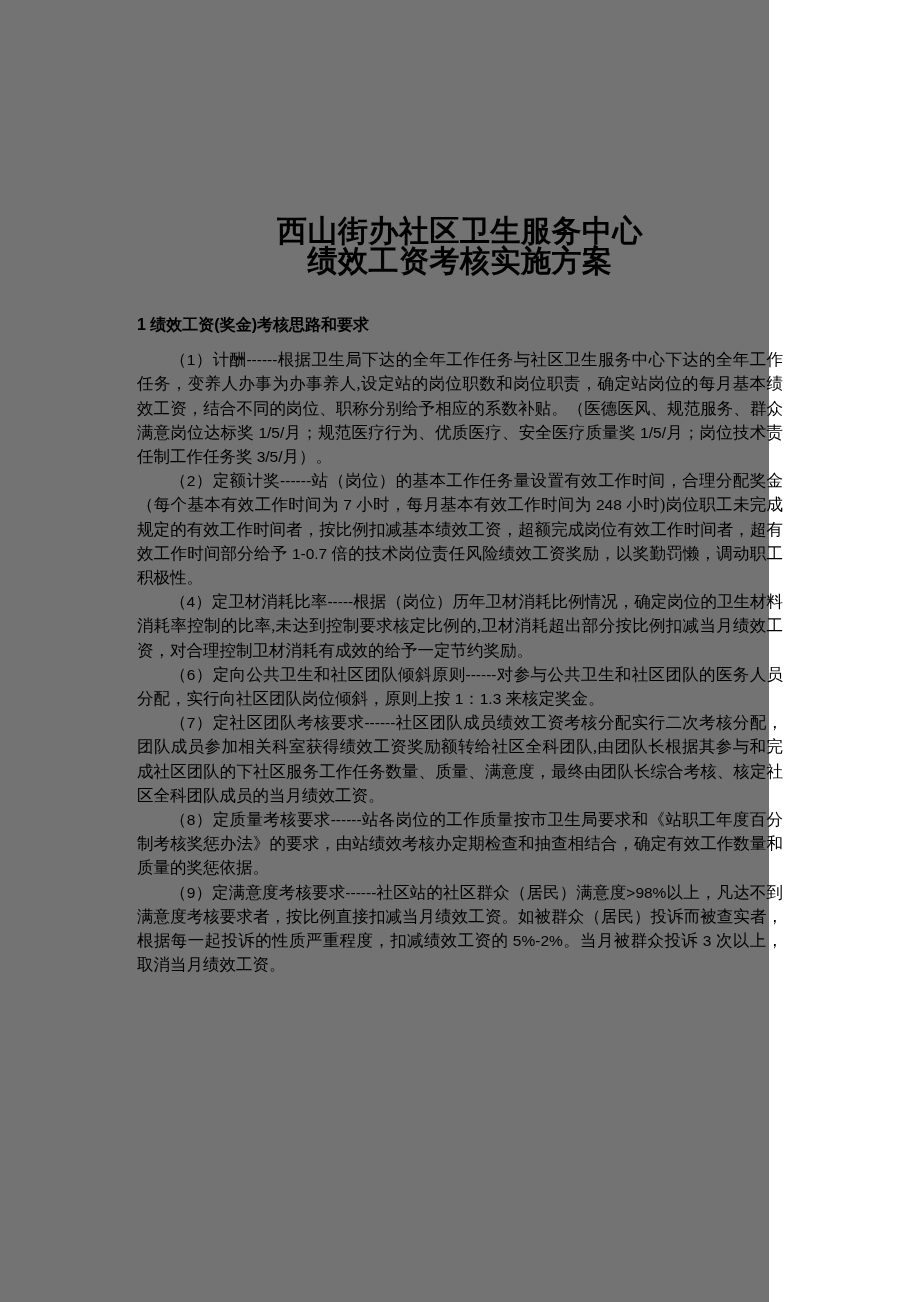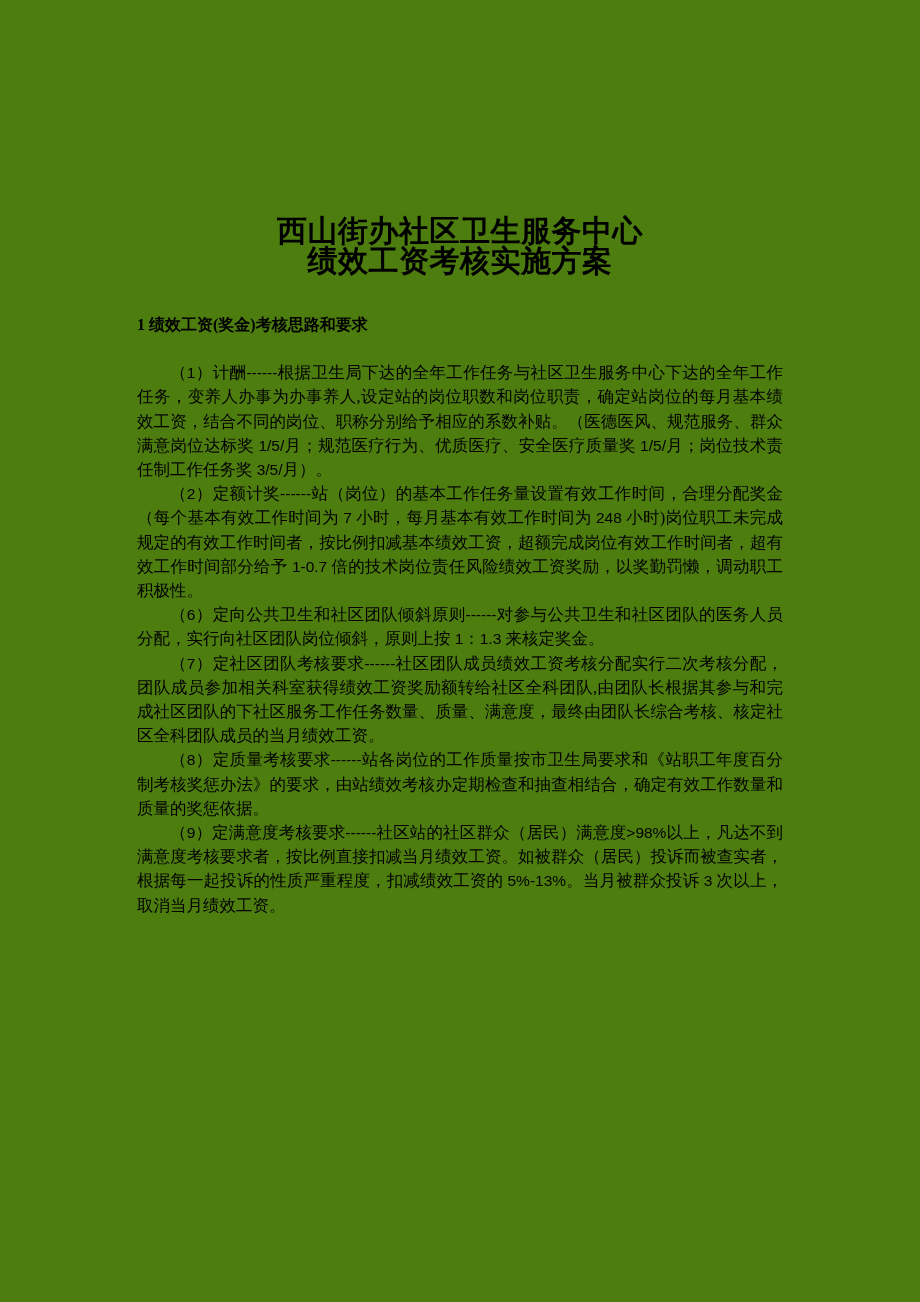--- a/index.html
+++ b/index.html
@@ -14,25 +14,25 @@
     overflow: hidden;
     font-family: "Liberation Serif", serif;
     color: #000000;
     -webkit-font-smoothing: antialiased;
   }
 
   .page {
     position: absolute;
     left: 0;
     top: 0;
-    width: 920px;
+    width: 769px;
     height: 1302px;
     box-sizing: border-box;
     padding: 8px;
-    background: #4d7c0f;
+    background: #737373;
   }
 
   .content {
     position: absolute;
     left: 137px;
     top: 0;
     width: 646px;
   }
 
   
@@ -44,32 +44,32 @@
     text-align: center;
     letter-spacing: 0.5px;
     color: #000;
     white-space: nowrap;
   }
   .title-line-1 { margin-top: 216px; }
   .title-line-2 { }
 
   
   .section-heading {
-    font-family: Liberation Serif, serif;
+    font-family: Liberation Sans, sans-serif;
     font-weight: bold;
     font-size: 16px;
     line-height: 1.2;
     text-align: left;
     margin-top: 39px;
     color: #000;
   }
 
   
   .body-block {
-    margin-top: 27px;
+    margin-top: 14px;
   }
   p.para {
     margin: 0;
     font-family: "Liberation Serif", serif;
     font-size: 16.5px;
     line-height: 24.2px;
     text-align: justify;
     text-justify: inter-ideograph;
     text-indent: 2em;
     color: #000;
@@ -91,20 +91,21 @@
 
     <div class="doc-title title-line-1">西山街办社区卫生服务中心</div>
 
     <div class="doc-title title-line-2">绩效工资考核实施方案</div>
 
     <div class="section-heading">1 绩效工资(奖金)考核思路和要求</div>
 
     <div class="body-block">
       <p class="para">（<span class="lat">1</span>）计酬<span class="lat">------</span>根据卫生局下达的全年工作任务与社区卫生服务中心下达的全年工作任务，变养人办事为办事养人,设定站的岗位职数和岗位职责，确定站岗位的每月基本绩效工资，结合不同的岗位、职称分别给予相应的系数补贴。（医德医风、规范服务、群众满意岗位达标奖 <span class="lat">1/5/</span>月；规范医疗行为、优质医疗、安全医疗质量奖 <span class="lat">1/5/</span>月；岗位技术责任制工作任务奖 <span class="lat">3/5/</span>月）。</p>
       <p class="para">（<span class="lat">2</span>）定额计奖<span class="lat">------</span>站（岗位）的基本工作任务量设置有效工作时间，合理分配奖金（每个基本有效工作时间为 <span class="lat">7</span> 小时，每月基本有效工作时间为 <span class="lat">248</span> 小时)岗位职工未完成规定的有效工作时间者，按比例扣减基本绩效工资，超额完成岗位有效工作时间者，超有效工作时间部分给予 <span class="lat">1-0.7</span> 倍的技术岗位责任风险绩效工资奖励，以奖勤罚懒，调动职工积极性。</p>
+      <p class="para">（<span class="lat">4</span>）定卫材消耗比率<span class="lat">-----</span>根据（岗位）历年卫材消耗比例情况，确定岗位的卫生材料消耗率控制的比率,未达到控制要求核定比例的,卫材消耗超出部分按比例扣减当月绩效工资，对合理控制卫材消耗有成效的给予一定节约奖励。</p>
       <p class="para">（<span class="lat">6</span>）定向公共卫生和社区团队倾斜原则<span class="lat">------</span>对参与公共卫生和社区团队的医务人员分配，实行向社区团队岗位倾斜，原则上按 <span class="lat">1</span>：<span class="lat">1.3</span> 来核定奖金。</p>
       <p class="para">（<span class="lat">7</span>）定社区团队考核要求<span class="lat">------</span>社区团队成员绩效工资考核分配实行二次考核分配，团队成员参加相关科室获得绩效工资奖励额转给社区全科团队,由团队长根据其参与和完成社区团队的下社区服务工作任务数量、质量、满意度，最终由团队长综合考核、核定社区全科团队成员的当月绩效工资。</p>
       <p class="para">（<span class="lat">8</span>）定质量考核要求<span class="lat">------</span>站各岗位的工作质量按市卫生局要求和《站职工年度百分制考核奖惩办法》的要求，由站绩效考核办定期检查和抽查相结合，确定有效工作数量和质量的奖惩依据。</p>
-      <p class="para">（<span class="lat">9</span>）定满意度考核要求<span class="lat">------</span>社区站的社区群众（居民）满意度<span class="lat">&gt;98%</span>以上，凡达不到满意度考核要求者，按比例直接扣减当月绩效工资。如被群众（居民）投诉而被查实者，根据每一起投诉的性质严重程度，扣减绩效工资的 <span class="lat">5%-13%</span>。当月被群众投诉 <span class="lat">3</span> 次以上，取消当月绩效工资。</p>
+      <p class="para">（<span class="lat">9</span>）定满意度考核要求<span class="lat">------</span>社区站的社区群众（居民）满意度<span class="lat">&gt;98%</span>以上，凡达不到满意度考核要求者，按比例直接扣减当月绩效工资。如被群众（居民）投诉而被查实者，根据每一起投诉的性质严重程度，扣减绩效工资的 <span class="lat">5%-2%</span>。当月被群众投诉 <span class="lat">3</span> 次以上，取消当月绩效工资。</p>
     </div>
 
   </div>
 </div>
 
 </body></html>

